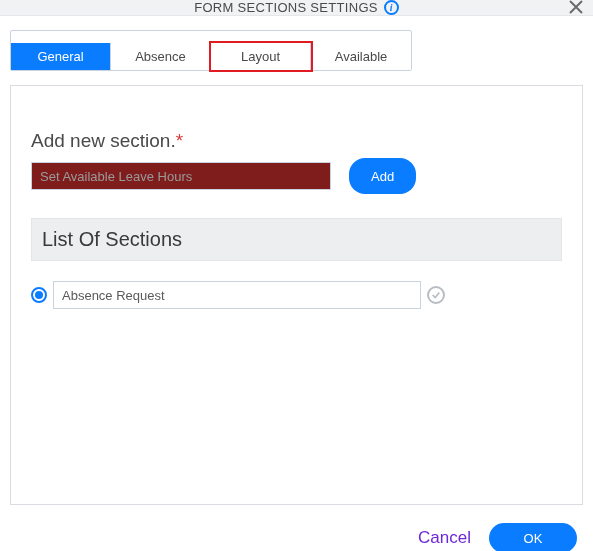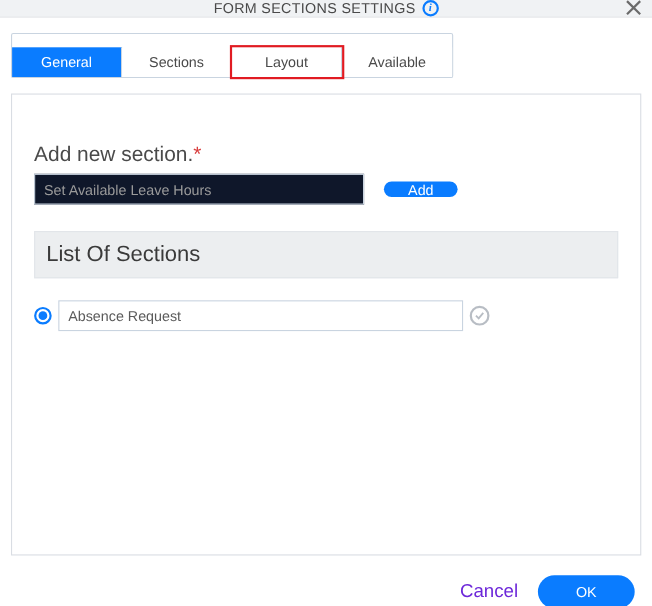--- a/index.html
+++ b/index.html
@@ -105,28 +105,28 @@
     gap: 18px;
     margin-bottom: 24px;
   }
   .text-input {
     width: 300px;
     height: 28px;
     border: 1px solid #c9d4e0;
     padding: 0 8px;
     font-size: 13px;
     color: #9a9a9a;
-    background: #0f172a;
+    background: #7f1d1d;
   }
   .btn-primary {
     background: #0a7cff;
     color: #fff;
     border: none;
     border-radius: 16px;
-    height: 14px;
+    height: 36px;
     padding: 0 22px;
     font-size: 13px;
     cursor: pointer;
   }
   .list-header {
     background: #eceef0;
     border: 1px solid #e2e5e9;
     padding: 9px 10px;
     font-size: 20px;
     color: #3a3a3a;
@@ -211,21 +211,21 @@
   <span class="close-btn">
     <svg width="14" height="14" viewBox="0 0 14 14">
         <path d="M1 1 L13 13 M13 1 L1 13" stroke="#6b6b6b" stroke-width="2" fill="none"></path>
       </svg>
   </span>
 </div>
 
 <div class="tabs-row">
   <div class="tabs">
     <div class="tab active">General</div>
-    <div class="tab">Sections</div>
+    <div class="tab">Absence</div>
     <div class="tab highlighted">Layout</div>
     <div class="tab">Available</div>
   </div>
 </div>
 
 <div class="panel">
 
   <div class="field-label">
     <span>Add new section.</span><span class="req">*</span>
   </div>

